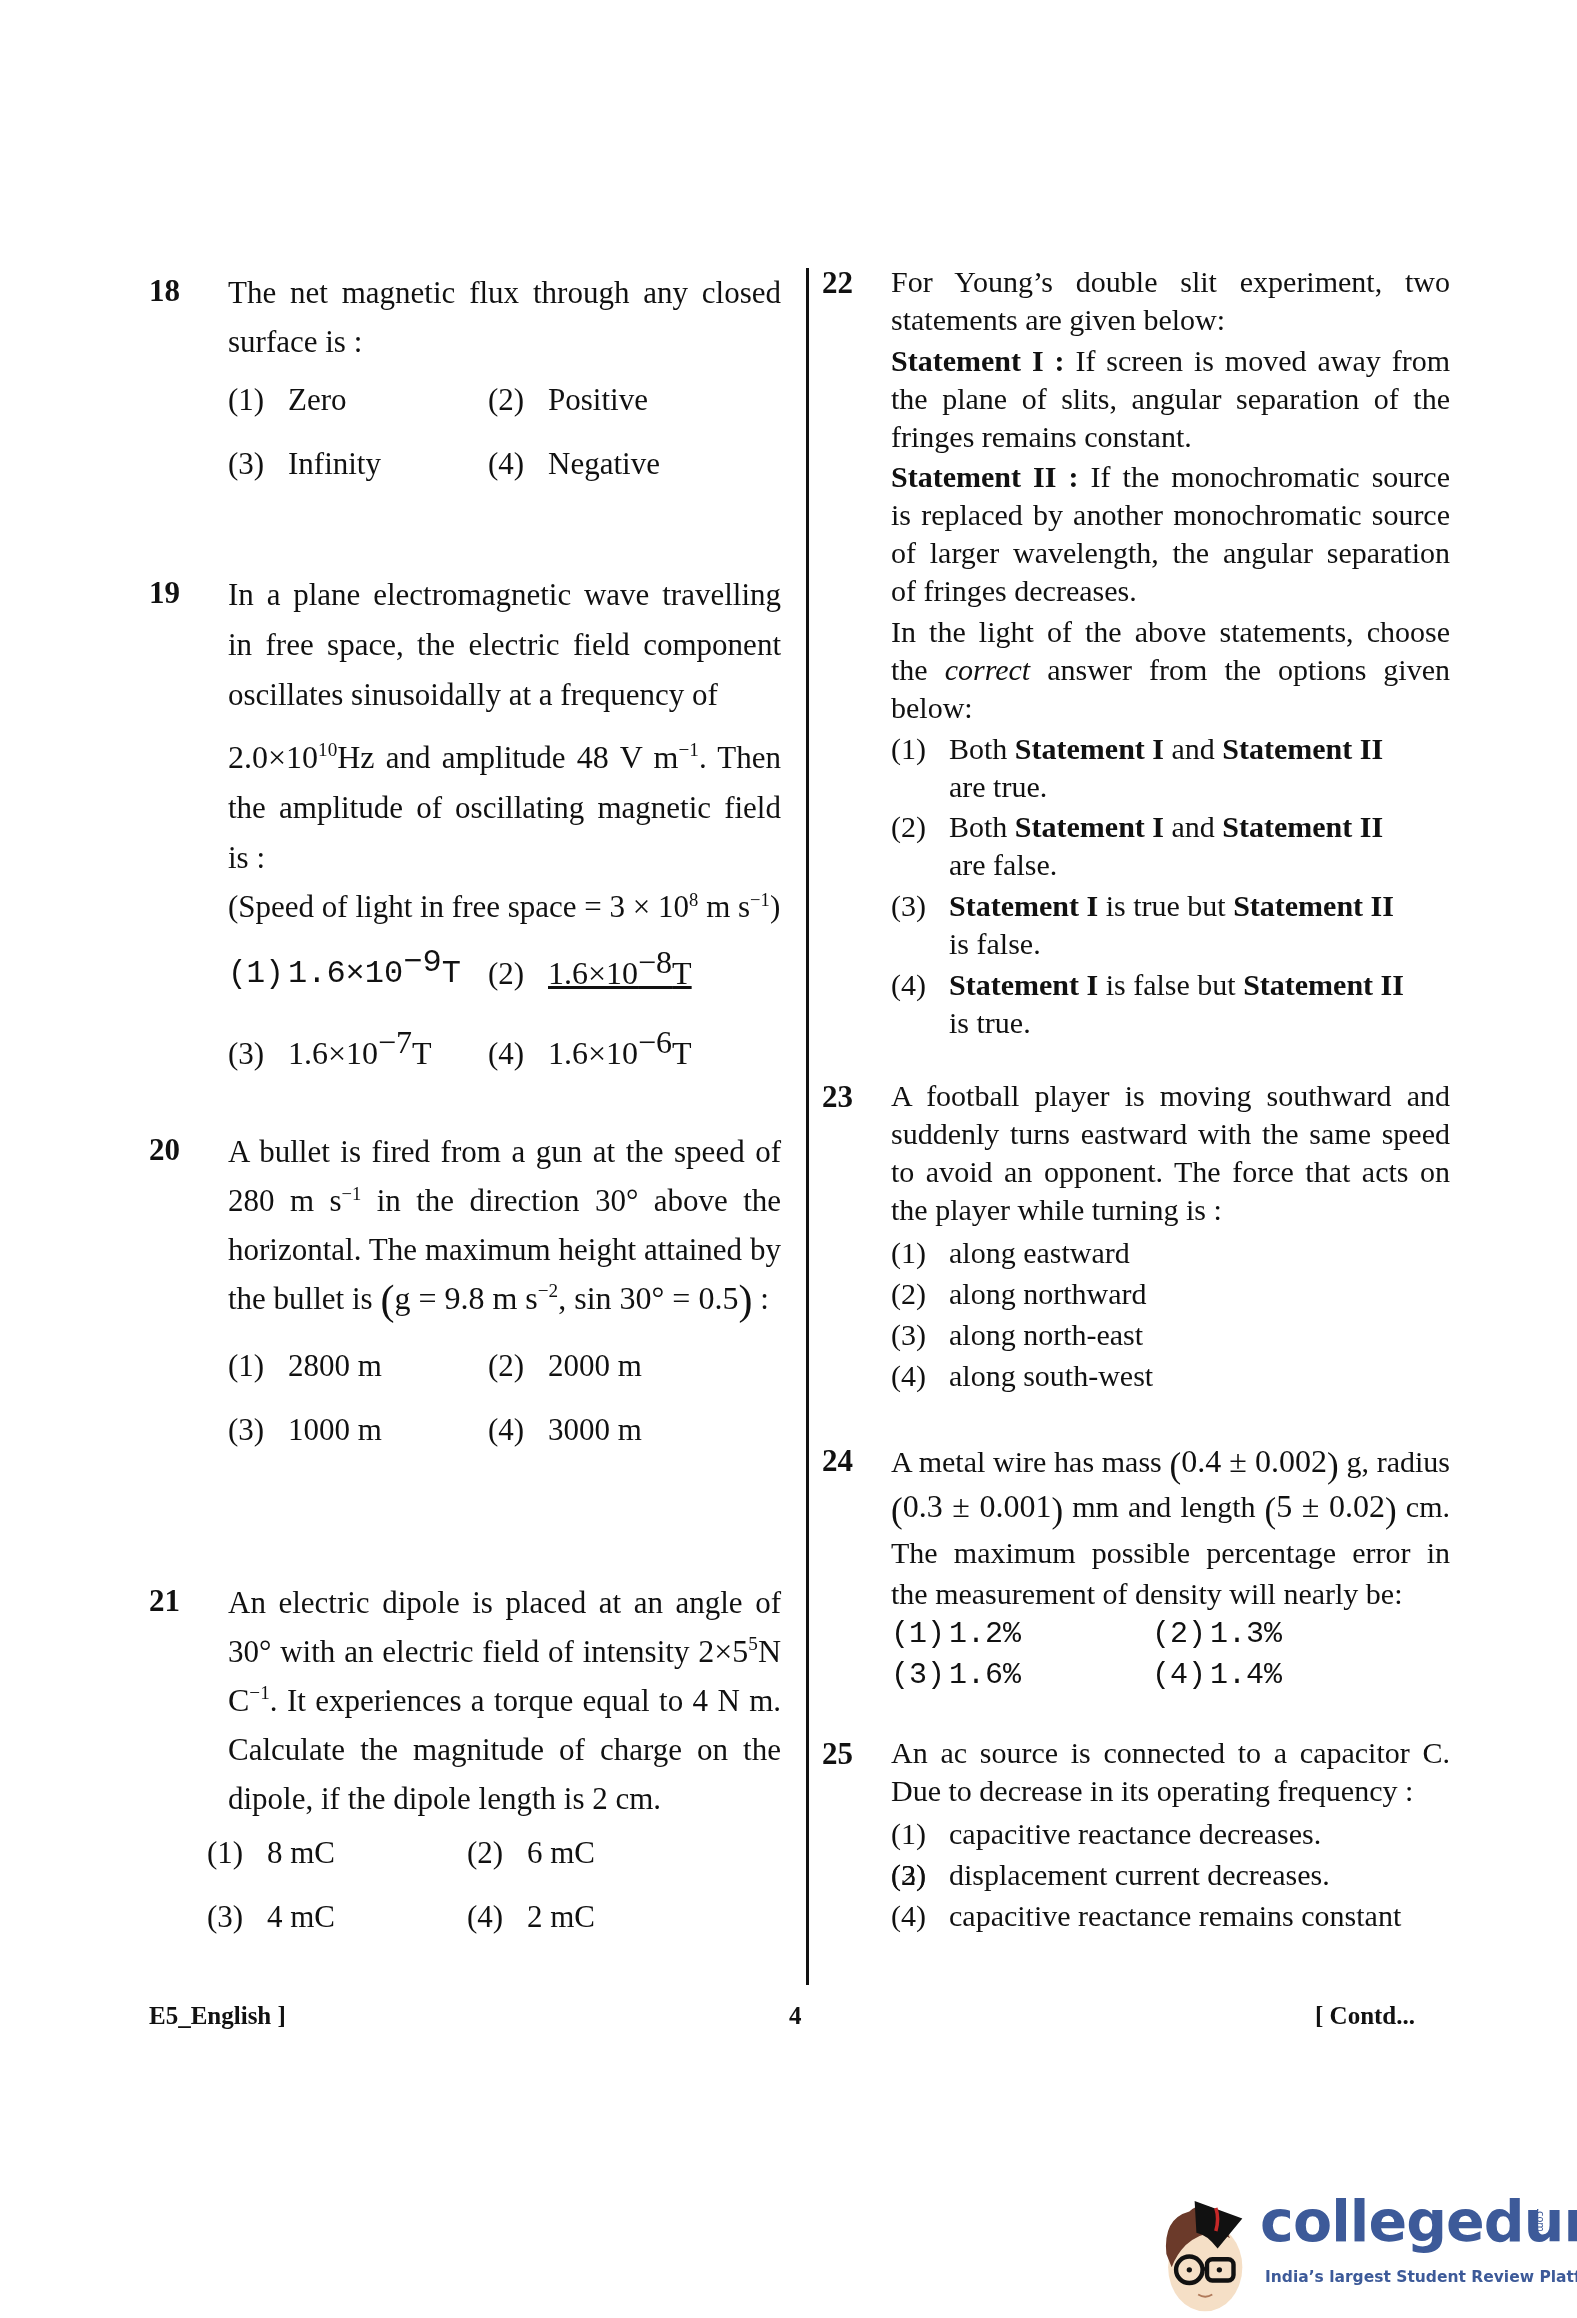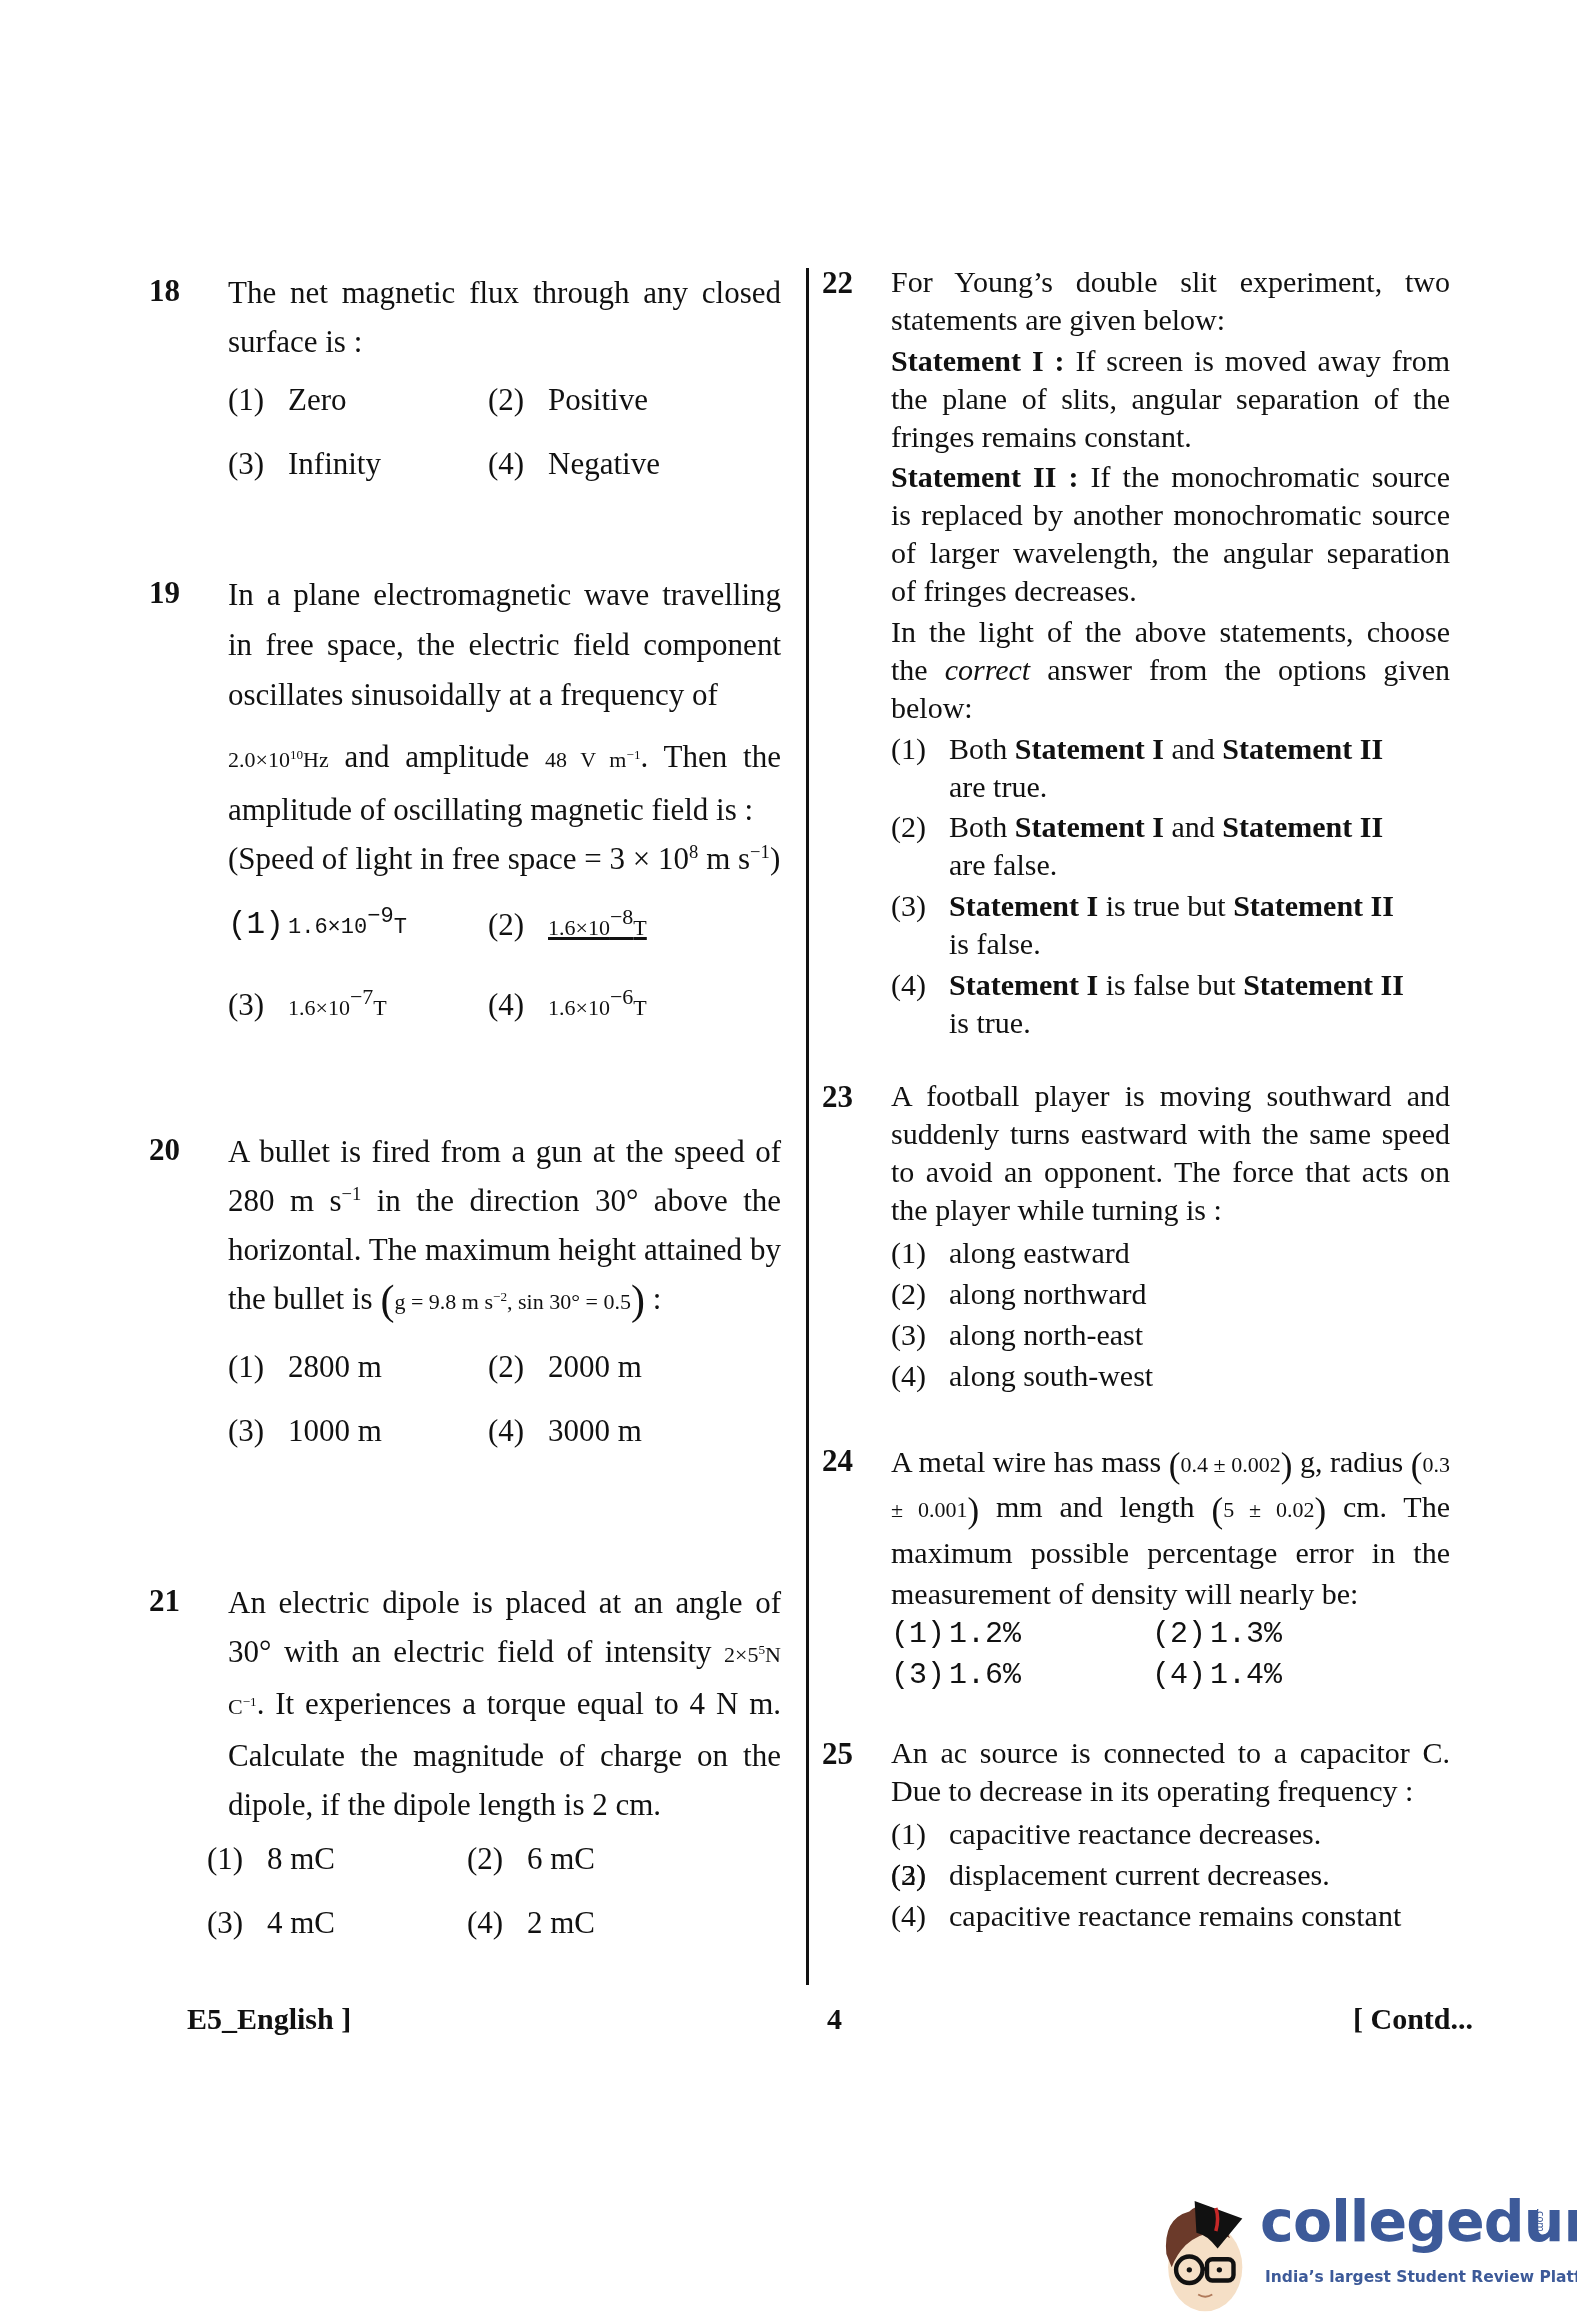--- a/index.html
+++ b/index.html
@@ -12,24 +12,24 @@
   .opt-grid { position:relative; font-size:31px; }
   .opt-grid .opt { position:absolute; white-space:nowrap; }
   .opt .n { display:inline-block; width:60px; }
   .ropts .opt { position:relative; font-size:30px; line-height:38px; padding-left:58px; }
   .ropts .opt .n { position:absolute; left:0; top:0; width:58px; }
   .ropts .opt .t { display:block; }
   .row2 { position:relative; font-size:30px; line-height:41px; height:41px; }
   .row2 .opt { position:absolute; top:0; white-space:nowrap; }
   b { font-weight:bold; }
   sup { font-size:60%; vertical-align:super; line-height:0; }
-  .math { font-size:22px; }
+  .math { font-size:32px; }
   .bigp { font-size:42px; font-weight:200; vertical-align:-5.3px; }
   .divider { position:absolute; left:806px; top:268px; width:2.7px; height:1717px; background:#111; }
-  .footer { position:absolute; top:2002px; font-weight:bold; font-size:30px;margin-left:38px; }
+  .footer { position:absolute; top:2002px; font-weight:bold; font-size:25px; }
   .logo { position:absolute; left:1154px; top:2183px; width:415px; height:133px; }
   .logo-word { position:absolute; left:106px; top:5.3px; font-family:"DejaVu Sans", "Liberation Sans", sans-serif;
                font-size:57px; font-weight:bold; color:#3d5a99; letter-spacing:-0.9px; }
   .logo-com { position:absolute; left:392px; top:25px; font-family:"DejaVu Sans", sans-serif; font-size:9.7px;
               color:#3d5a99; transform:rotate(90deg); transform-origin:left top; }
   .logo-tag { position:absolute; left:111px; top:85px; font-family:"DejaVu Sans", "Liberation Sans", sans-serif;
               font-size:15.5px; font-weight:bold; color:#3d5a99; white-space:nowrap; }
 </style>
 </head>
 <body>

